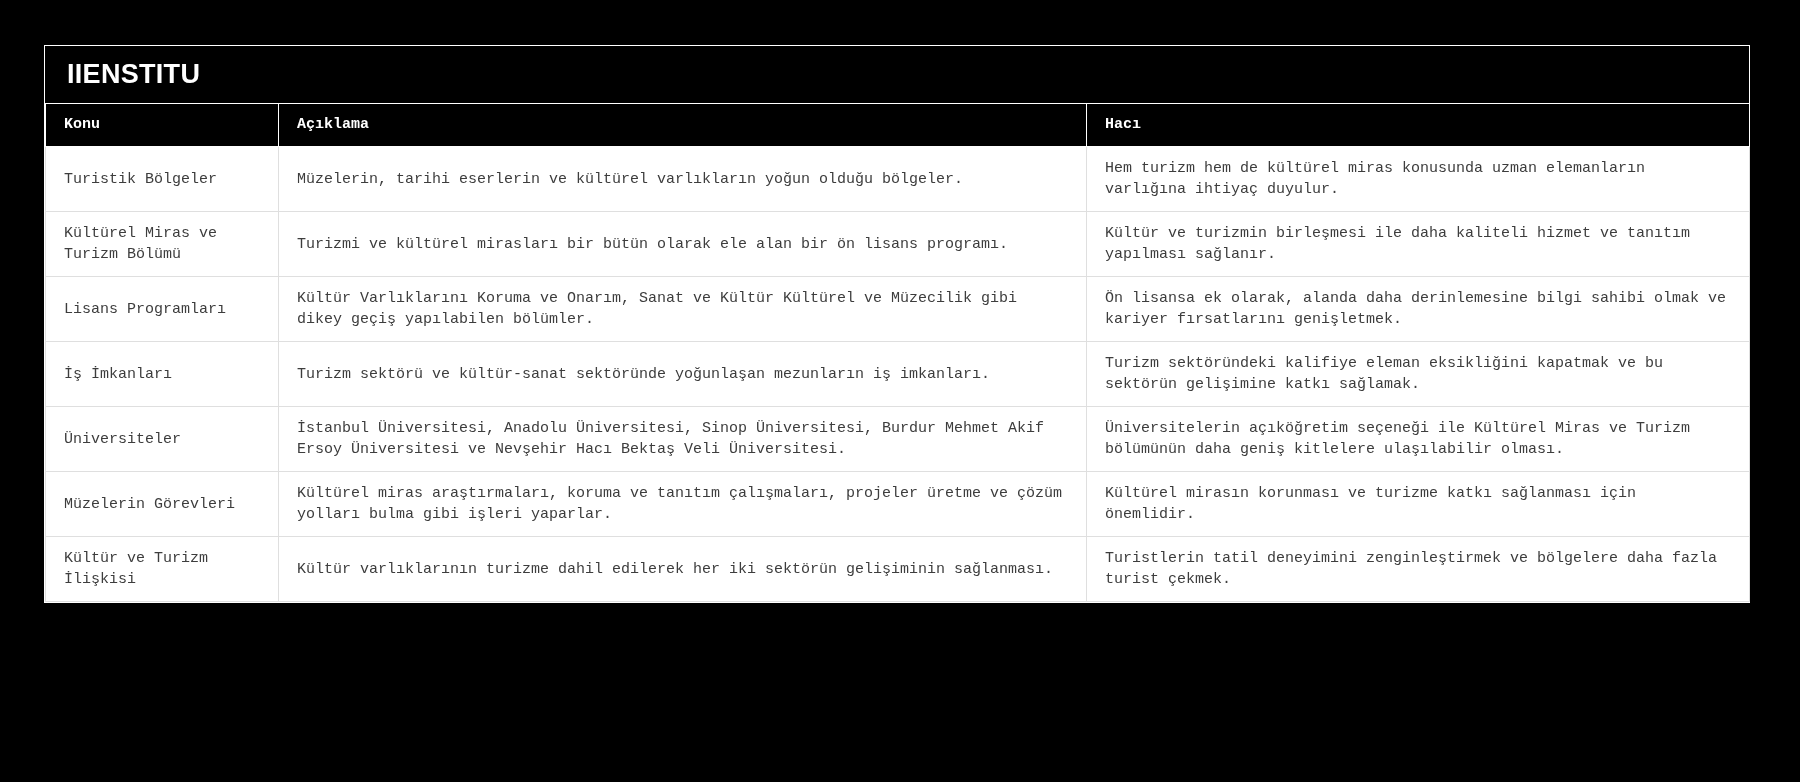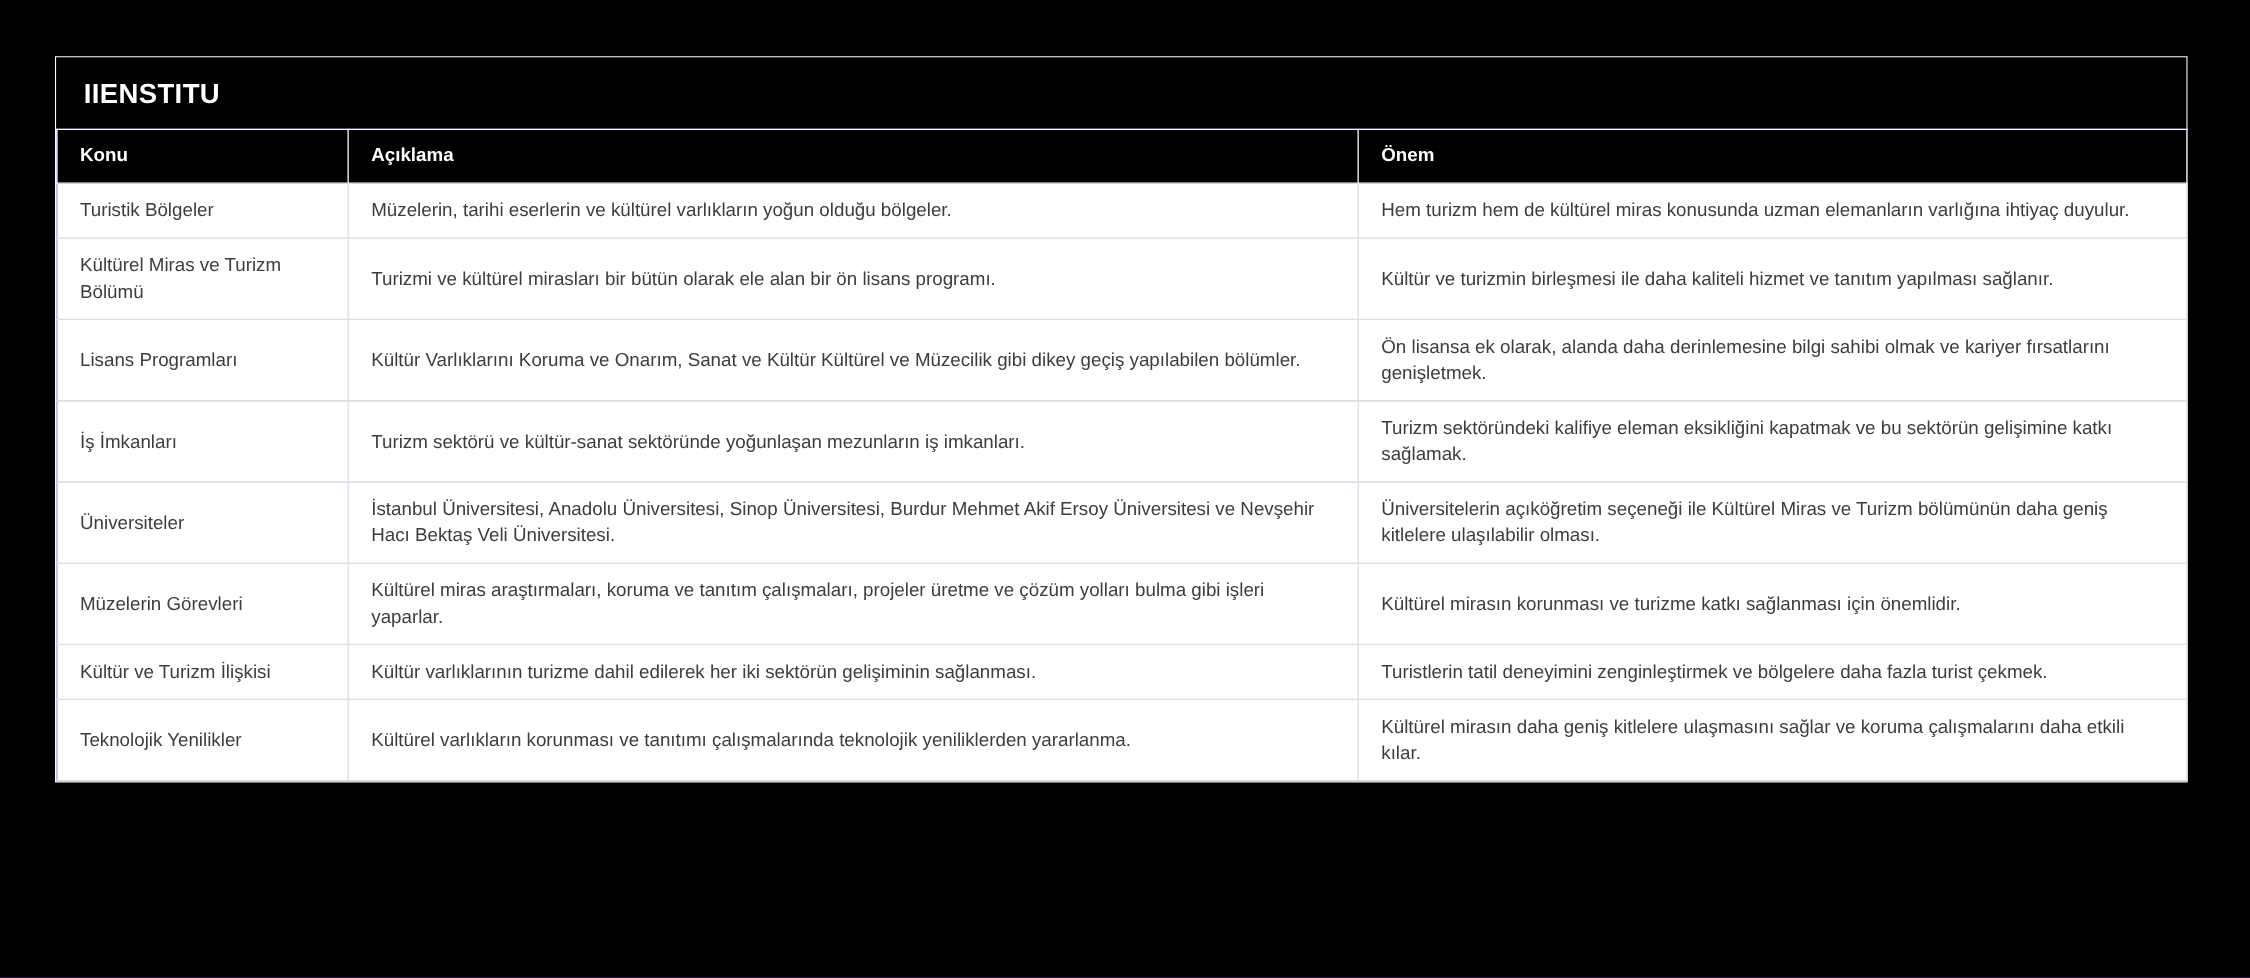--- a/index.html
+++ b/index.html
@@ -23,29 +23,30 @@
   .card-header {
     height: 57px;
     display: flex;
     align-items: center;
     padding: 0 22px;
     background: #000000;
   }
   .card-title {
     margin: 0;
     color: #ffffff;
-    font-size: 22px;
+    font-size: 27px;
     font-weight: 700;
     letter-spacing: 0.3px;
   }
   table.data-table {
     width: 100%;
     border-collapse: collapse;
-    background: #8b5cf6;
+    background: #5eead4;
     table-layout: fixed;
+    font-family: Liberation Mono, monospace;
   }
   col.c-konu     { width: 233px; }
   col.c-aciklama { width: 808px; }
   col.c-onem     { width: 663px; }
   table.data-table thead th {
     background: #000000;
     color: #ffffff;
     font-size: 15px;
     font-weight: 700;
     text-align: left;
@@ -76,21 +77,21 @@
   <table class="data-table">
     <colgroup>
       <col class="c-konu">
       <col class="c-aciklama">
       <col class="c-onem">
     </colgroup>
     <thead>
       <tr>
         <th>Konu</th>
         <th>Açıklama</th>
-        <th>Önem</th>
+        <th>Hacı</th>
       </tr>
     </thead>
     <tbody>
         <tr>
     <td>Turistik Bölgeler</td>
     <td>Müzelerin, tarihi eserlerin ve kültürel varlıkların yoğun olduğu bölgeler.</td>
     <td>Hem turizm hem de kültürel miras konusunda uzman elemanların varlığına ihtiyaç duyulur.</td>
   </tr>
         <tr>
     <td>Kültürel Miras ve Turizm Bölümü</td>
@@ -115,20 +116,15 @@
         <tr>
     <td>Müzelerin Görevleri</td>
     <td>Kültürel miras araştırmaları, koruma ve tanıtım çalışmaları, projeler üretme ve çözüm yolları bulma gibi işleri yaparlar.</td>
     <td>Kültürel mirasın korunması ve turizme katkı sağlanması için önemlidir.</td>
   </tr>
         <tr>
     <td>Kültür ve Turizm İlişkisi</td>
     <td>Kültür varlıklarının turizme dahil edilerek her iki sektörün gelişiminin sağlanması.</td>
     <td>Turistlerin tatil deneyimini zenginleştirmek ve bölgelere daha fazla turist çekmek.</td>
   </tr>
-        <tr>
-    <td>Teknolojik Yenilikler</td>
-    <td>Kültürel varlıkların korunması ve tanıtımı çalışmalarında teknolojik yeniliklerden yararlanma.</td>
-    <td>Kültürel mirasın daha geniş kitlelere ulaşmasını sağlar ve koruma çalışmalarını daha etkili kılar.</td>
-  </tr>
       </tbody>
   </table>
 </div>
 
 </body></html>

